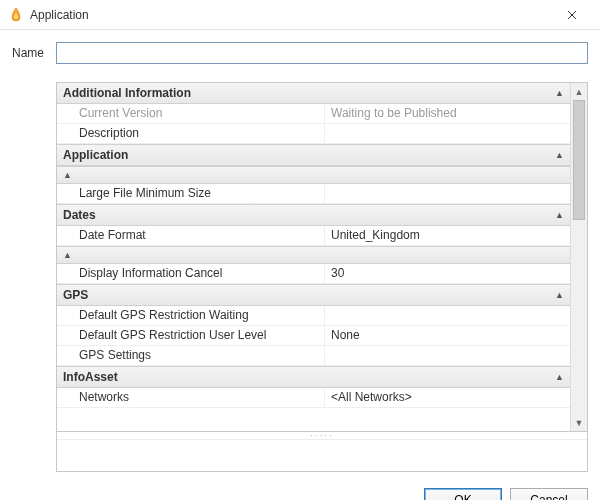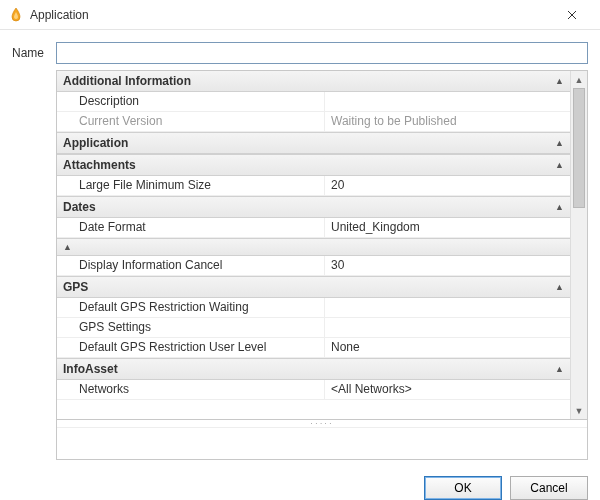--- a/index.html
+++ b/index.html
@@ -2,21 +2,21 @@
 <html><head>
 <meta charset="utf-8">
 <style>
 * { box-sizing: border-box; margin: 0; padding: 0; }
 body { font-family: "Segoe UI", Tahoma, sans-serif; font-size: 12px; background: #fff; width: 600px; height: 500px; overflow: hidden; color: #333; }
 .titlebar { height: 30px; display: flex; align-items: center; padding: 0 8px; border-bottom: 1px solid #e5e5e5; }
 .titlebar .icon { width: 16px; height: 16px; margin-right: 6px; }
 .titlebar .title { flex: 1; }
 .titlebar .close { width: 40px; height: 30px; display: flex; align-items: center; justify-content: center; cursor: pointer; }
 .content { padding: 12px 12px 6px 12px; }
-.name-row { display: flex; align-items: center; margin-bottom: 6px; }
+.name-row { display: flex; align-items: center; margin-bottom: 18px; }
 .name-row label { width: 44px; color: #333; }
 .name-row input { flex: 1; height: 22px; border: 1px solid #7a99b8; padding: 0 4px; outline: none; }
 .grid-wrap { margin-left: 44px; border: 1px solid #c8c8c8; position: relative; height: 350px; display: flex; }
 .grid-scroll { flex: 1; overflow: hidden; }
 .vscroll { width: 17px; background: #f0f0f0; border-left: 1px solid #dcdcdc; display: flex; flex-direction: column; }
 .vscroll .arrow { height: 17px; display: flex; align-items: center; justify-content: center; color: #666; font-size: 9px; cursor: pointer; }
 .vscroll .track { flex: 1; background: #f0f0f0; position: relative; }
 .vscroll .thumb { position: absolute; top: 0; left: 2px; right: 2px; height: 120px; background: #cdcdcd; border: 1px solid #b8b8b8; }
 .cat { background: linear-gradient(#f4f4f4,#e8e8e8); border-top: 1px solid #d0d0d0; border-bottom: 1px solid #d0d0d0; font-weight: bold; padding: 3px 6px; display: flex; align-items: center; }
 .cat:first-child { border-top: none; }
@@ -55,39 +55,37 @@
     <label>Name</label>
     <input type="text" value="" style="">
   </div>
 
   <div class="grid-wrap">
     <div class="grid-scroll" id="grid-scroll">
         <div class="cat">
           <span class="catlabel">Additional Information</span>
           <span class="tri">▲</span>
         </div>
+        <div class="row disabled">
+          <div class="key">Current Version</div>
+          <div class="val">Waiting to be Published</div>
+        </div>
         <div class="row">
           <div class="key">Description</div>
           <div class="val"></div>
-        </div>
-        <div class="row disabled">
-          <div class="key">Current Version</div>
-          <div class="val">Waiting to be Published</div>
         </div>
         <div class="cat">
           <span class="catlabel">Application</span>
           <span class="tri">▲</span>
         </div>
         <div class="cat">
-          <span class="catlabel">Attachments</span>
           <span class="tri">▲</span>
         </div>
         <div class="row">
           <div class="key">Large File Minimum Size</div>
-          <div class="val">20</div>
         </div>
         <div class="cat">
           <span class="catlabel">Dates</span>
           <span class="tri">▲</span>
         </div>
         <div class="row">
           <div class="key">Date Format</div>
           <div class="val">United_Kingdom</div>
         </div>
         <div class="cat">
@@ -98,26 +96,26 @@
           <div class="val">30</div>
         </div>
         <div class="cat">
           <span class="catlabel">GPS</span>
           <span class="tri">▲</span>
         </div>
         <div class="row">
           <div class="key">Default GPS Restriction Waiting</div>
         </div>
         <div class="row">
+          <div class="key">Default GPS Restriction User Level</div>
+          <div class="val">None</div>
+        </div>
+        <div class="row">
           <div class="key">GPS Settings</div>
           <div class="val"></div>
-        </div>
-        <div class="row">
-          <div class="key">Default GPS Restriction User Level</div>
-          <div class="val">None</div>
         </div>
         <div class="cat">
           <span class="catlabel">InfoAsset</span>
           <span class="tri">▲</span>
         </div>
         <div class="row">
           <div class="key">Networks</div>
           <div class="val">&lt;All Networks&gt;</div>
         </div>
       </div>

